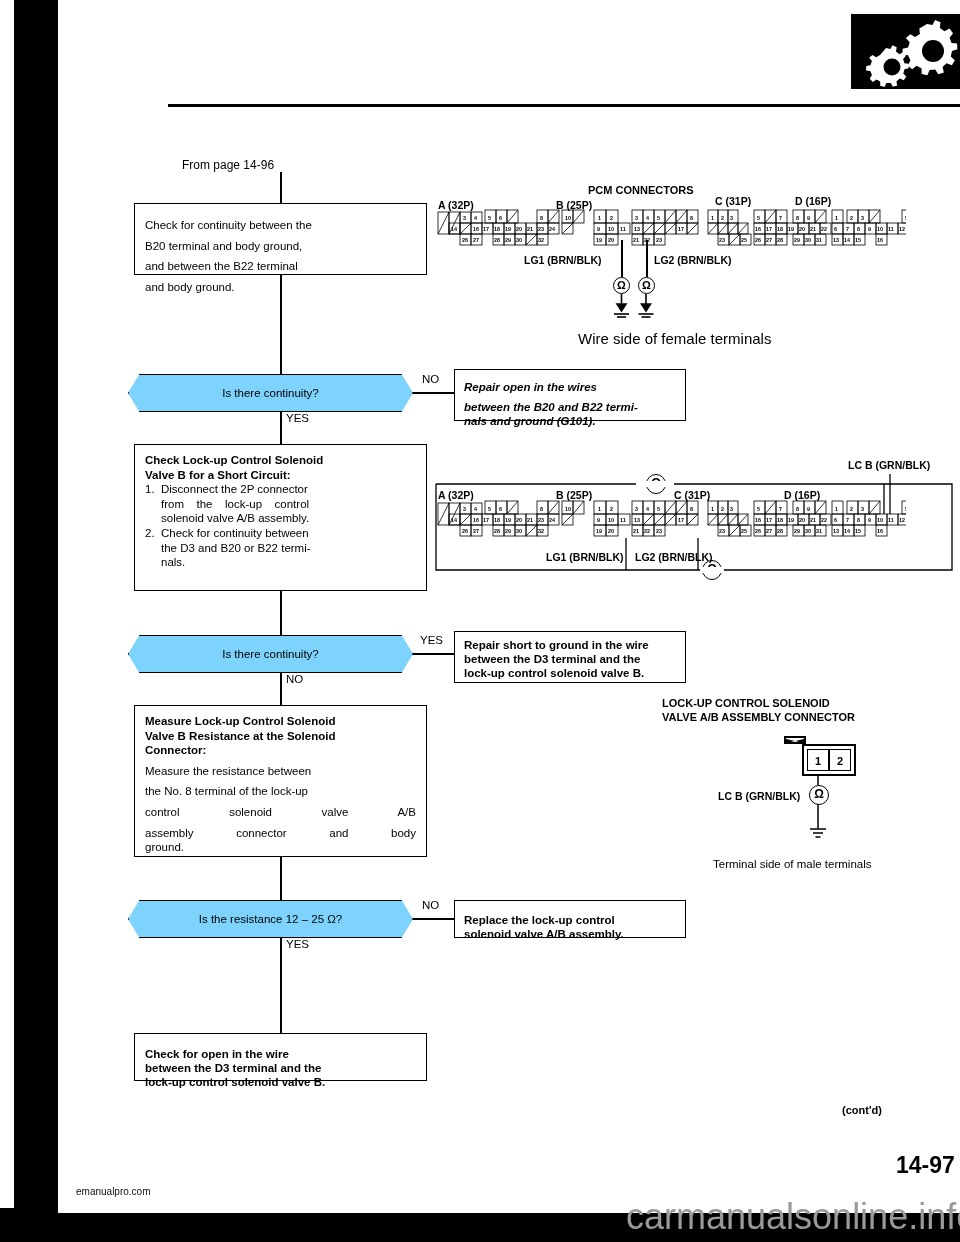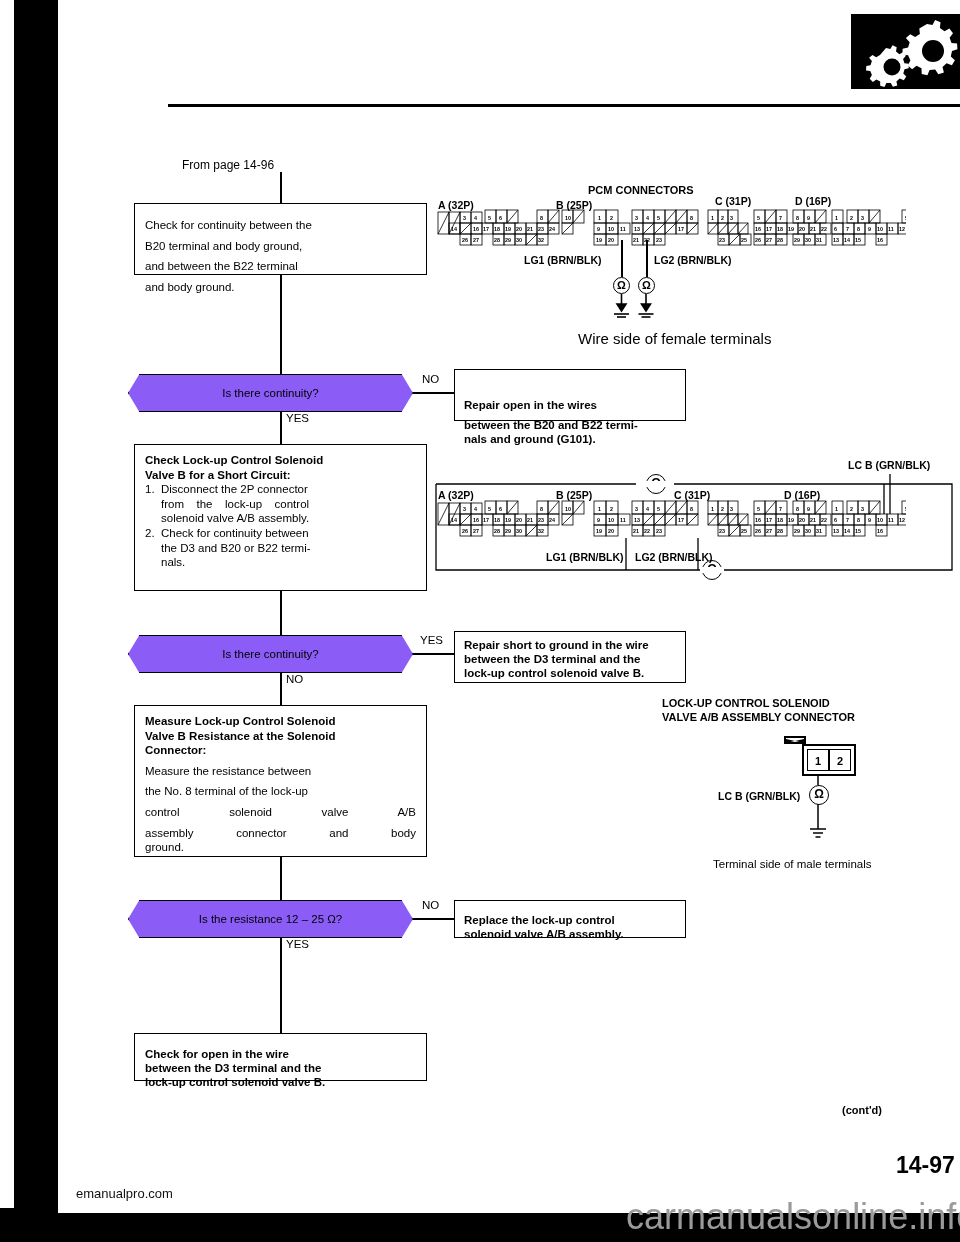--- a/index.html
+++ b/index.html
@@ -41,21 +41,21 @@
   .fbox .hd { font-weight:bold; }
   .fbox .just { text-align:justify;margin-top:6px; }
   .numrow { display:flex; }
   .numrow .n { width:16px; flex:0 0 16px; }
   .numrow .b { flex:1; text-align:justify; }
 
   
   .diamond {
     position:absolute;
     border:1.5px solid #000;
-    background:#8b5cf6;
+    background:#7dd3fc;
     display:flex; align-items:center; justify-content:center;
     font-size:11.5px;
     clip-path:polygon(4% 0, 96% 0, 100% 50%, 96% 100%, 4% 100%, 0 50%);
     text-align:right;
   }
 
   
   .vline { position:absolute; width:1.5px; background:#000; }
   .hline { position:absolute; height:1.5px; background:#000; }
 
@@ -70,21 +70,21 @@
   .gnd { position:absolute; }
 
   
   .p2-body { position:absolute; border:2px solid #000; background:#fff; }
   .p2-tab  { position:absolute; border:2px solid #000; background:#fff; }
   .p2-cell { position:absolute; border:1.5px solid #000; font-size:11px; font-weight:bold;
              text-align:center; line-height:22px; background:#fff; }
 
   #footer-page { position:absolute; left:838px; top:1152px; font-size:23px; font-weight:bold; }
   #footer-contd { position:absolute; left:784px; top:1104px; font-size:11px; font-weight:bold; }
-  #footer-emanual { position:absolute; left:18px; top:1186px; font-size:13px; color:#111; }
+  #footer-emanual { position:absolute; left:18px; top:1186px; font-size:10px; color:#111; }
   #wm-carmanuals { position:absolute; left:626px; top:1196px; font-size:36px; color:#9a9a9a;
                    font-family:"Liberation Sans", sans-serif; }
 </style>
 </head>
 <body>
 
 <div id="scan-edge"></div>
 <div id="scan-edge-top-taper"></div>
 <div class="scan-bump" style="top:105px;"></div>
 <div class="scan-bump" style="top:596px;"></div>
@@ -121,21 +121,21 @@
   <div class="vline" style="left:222px; top:275px; height:99px;"></div>
 
   <div class="diamond" style="left:70px; top:374px; width:285px; height:38px;">
     <span>Is there continuity?</span>
   </div>
   <div class="hline" style="left:355px; top:392px; width:73px;"></div>
   <div class="lbl" style="left:364px; top:373px;">NO</div>
   <div class="vline" style="left:222px; top:412px; height:32px;"></div>
   <div class="lbl" style="left:228px; top:412px;">YES</div>
 
-  <div class="fbox bold" style="left:396px; top:369px; width:232px; height:52px; padding:22px 9px; line-height:14px;">
+  <div class="fbox bold" style="left:396px; top:369px; width:232px; height:52px; padding:4px 9px; line-height:14px;font-style:italic;">
     <div class="just">Repair open in the wires</div>
     <div class="just">between the B20 and B22 termi-</div>
     <div>nals and ground (G101).</div>
   </div>
 
   <div class="fbox" style="left:76px; top:444px; width:293px; height:147px;">
     <div class="hd">Check Lock-up Control Solenoid</div>
     <div class="hd">Valve B for a Short Circuit:</div>
     <div class="numrow">
       <div class="n">1.</div>

